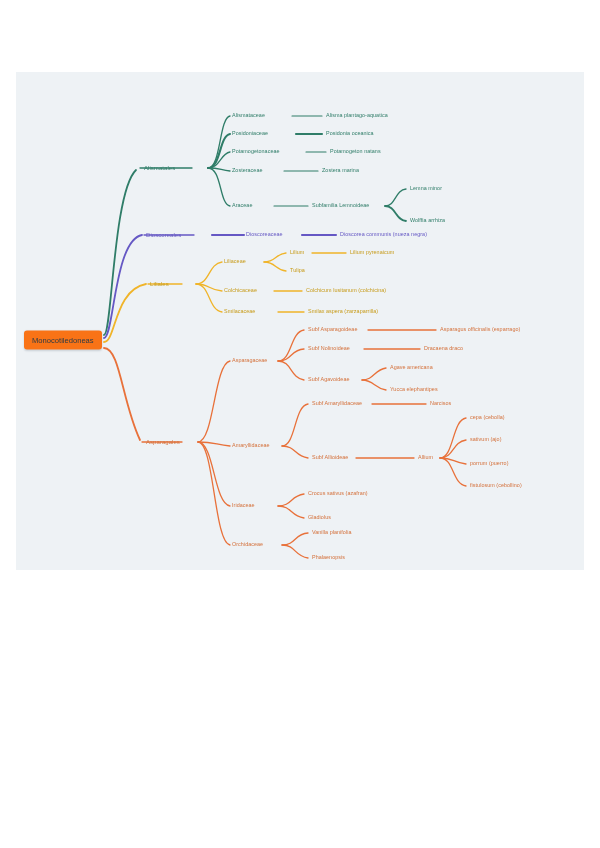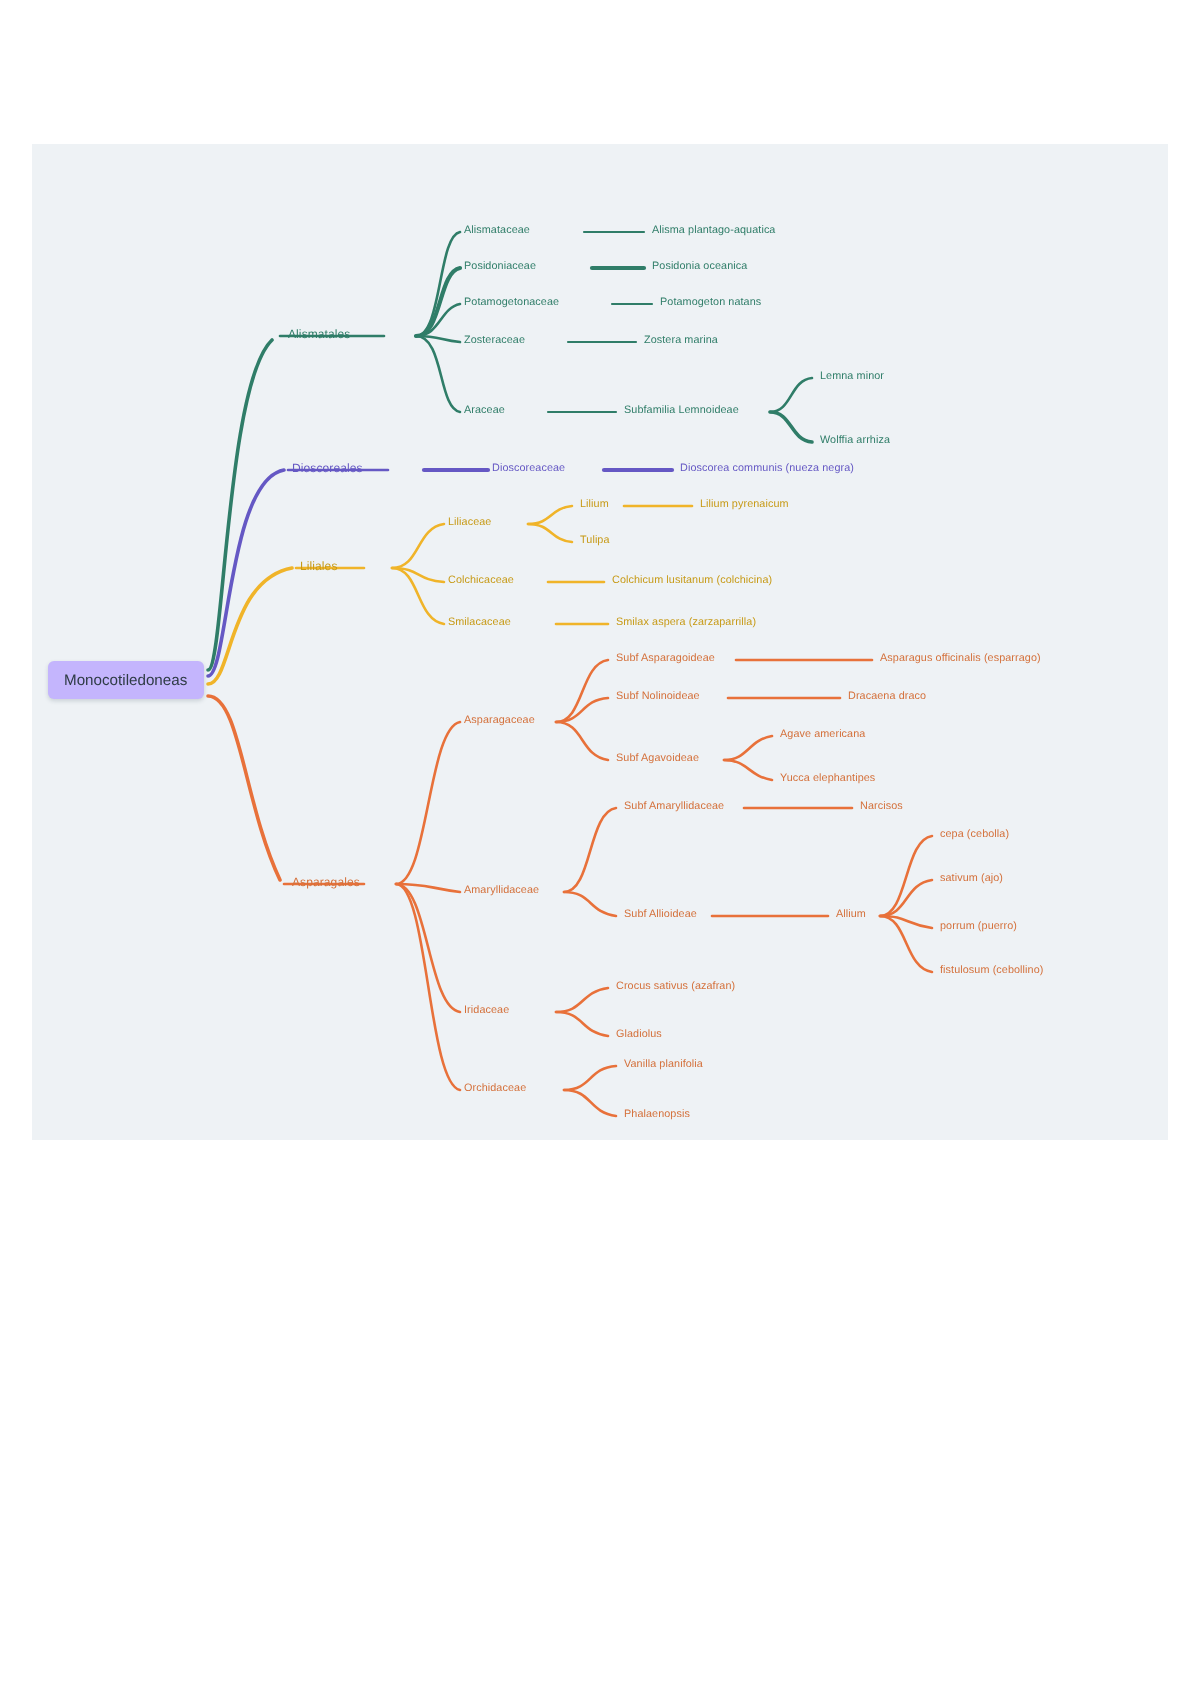--- a/index.html
+++ b/index.html
@@ -15,21 +15,21 @@
   }
   #svg{position:absolute;left:0;top:0;width:568px;height:498px;}
   .node{
     position:absolute;white-space:nowrap;
     font-size:5.4px;line-height:1;letter-spacing:.05px;
     transform:translateY(-50%);
   }
   .node.lvl1{font-size:6px;}
   .root{
     position:absolute;transform:translateY(-50%);
-    background:#c4b5fd;border-radius:3px;
+    background:#f97316;border-radius:3px;
     padding:5px 8px;
     font-size:7.6px;color:#2e3b45;
     box-shadow:0 1px 2px rgba(40,60,80,.18);
     white-space:nowrap;
   }
   .c-green{color:#2f7d68;}
   .c-purple{color:#6558c4;}
   .c-yellow{color:#c79a16;}
   .c-orange{color:#d4703a;}
 </style>

